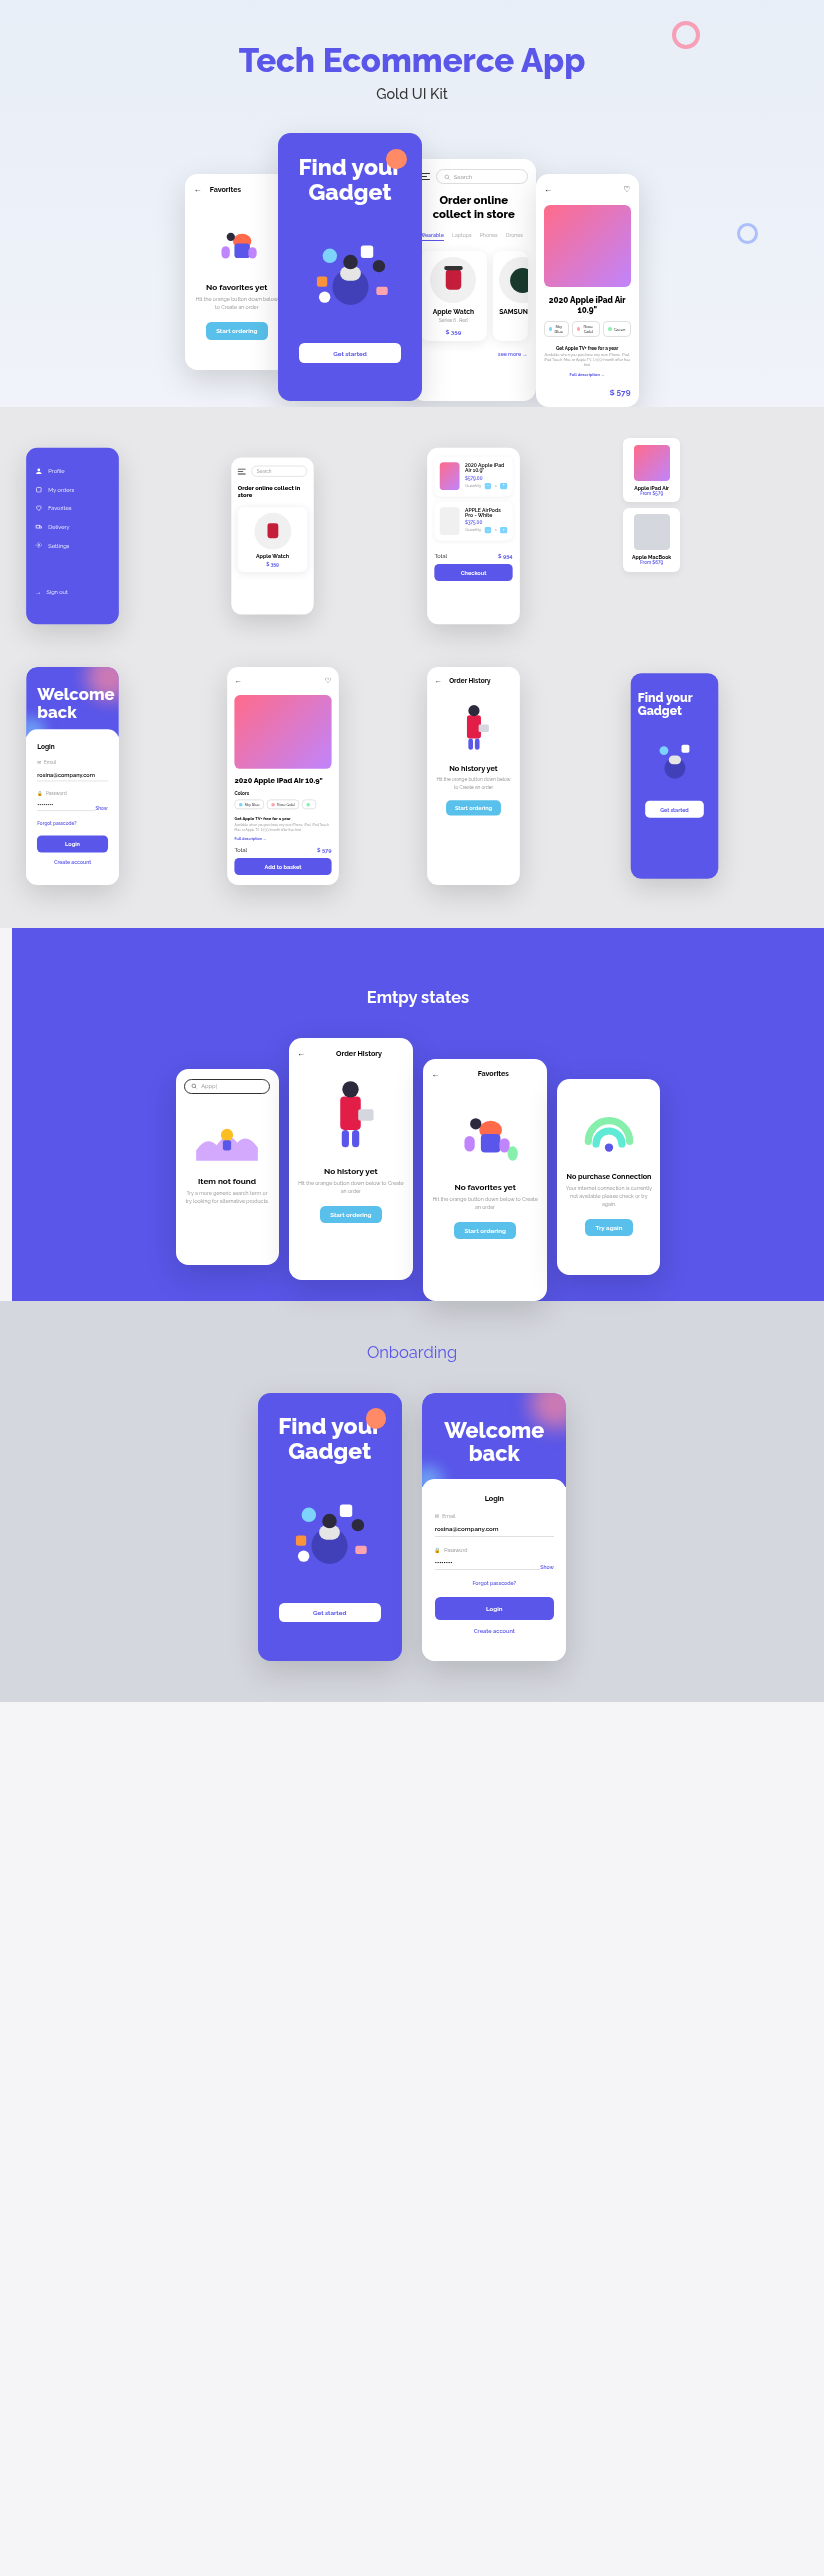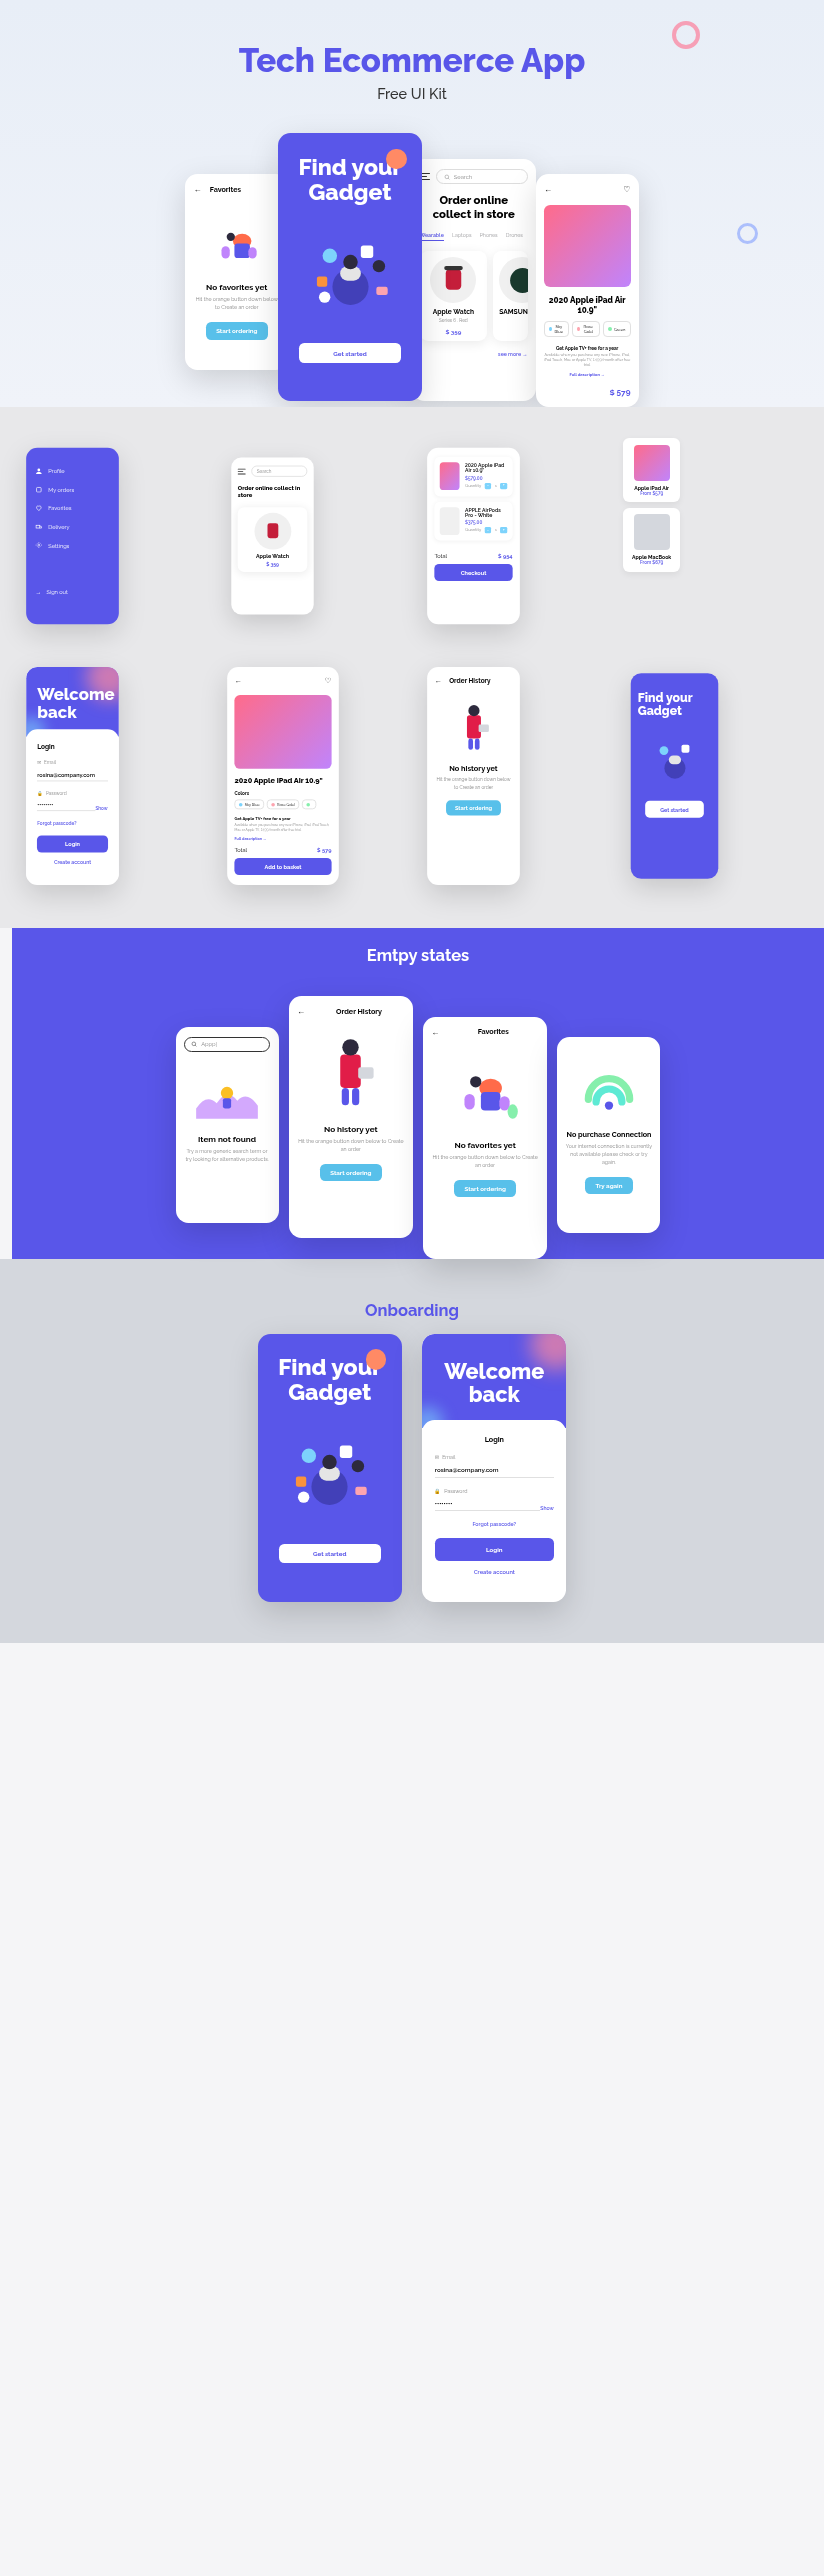--- a/index.html
+++ b/index.html
@@ -70,27 +70,27 @@
 
 .grid-section { background: #e8e8ea; padding: 31px 20.6px; position: relative; overflow: hidden; }
 .grid-scatter { display: grid; grid-template-columns: repeat(4, 1fr); gap: 20.6px; }
 .grid-scatter .phone { transform: scale(0.9); }
 
 
 .drawer { background: #5956e9; color: #fff; padding: 15.5px 10.3px; }
 .drawer-item { display: flex; align-items: center; gap: 6.2px; padding: 6.2px 0; font-size: 6.2px; }
 
 
-.empty-section { background: #5956e9; padding: 17px 0 0; text-align: center; margin-left: 12px; }
+.empty-section { background: #5956e9; padding: 59px 0 0; text-align: center; margin-left: 12px; }
 .empty-section h2 { color: #fff; font-size: 16.5px; font-weight: 700; margin-bottom: 31px; }
 .empty-screens { display: flex; justify-content: center; align-items: flex-start; gap: 10.3px; padding: 0 20.6px; }
 
 
 .onboard-section { background: #d4d7dd; padding: 41px 0; text-align: center; }
-.onboard-section h2 { color: #5956e9; font-size: 16.5px; font-weight: 700; margin-bottom: 14px; }
+.onboard-section h2 { color: #5956e9; font-size: 16.5px; font-weight: 400; margin-bottom: 31px; }
 .onboard-screens { display: flex; justify-content: center; align-items: flex-start; gap: 20.6px; }
 
 
 .btn { display: inline-block; padding: 6.2px 12.4px; border-radius: 5.2px; font-size: 6.2px; font-weight: 700; text-align: center; cursor: pointer; border: none; }
 .btn-white { background: #fff; color: #5956e9; width: 80%; margin: 0 auto; display: block; }
 .btn-purple { background: #5956e9; color: #fff; width: 100%; }
 .btn-teal { background: #58c0ea; color: #fff; padding: 5.2px 10.3px; }
 .btn-wide { width: 100%; }
 
 
@@ -128,21 +128,21 @@
 .cat-name { font-size: 5.2px; font-weight: 700; }
 .cat-price { font-size: 4.6px; color: #5956e9; font-weight: 600; }
 
 svg { display: block; }
 </style>
 </head>
 <body>
 
 <section class="hero">
   <h1>Tech Ecommerce App</h1>
-  <div class="subtitle">Free UI Kit</div>
+  <div class="subtitle">Gold UI Kit</div>
   <div class="hero-screens">
 
     <div class="phone phone-sm fav-screen">
       <div class="fav-header">
         <span class="back-arrow">←</span>
         <span class="fav-title">Favorites</span>
       </div>
       <div class="fav-ill">
         <svg width="62" height="52" viewBox="0 0 120 100">
             <ellipse cx="70" cy="50" rx="18" ry="14" fill="#ff6b4a"></ellipse>

